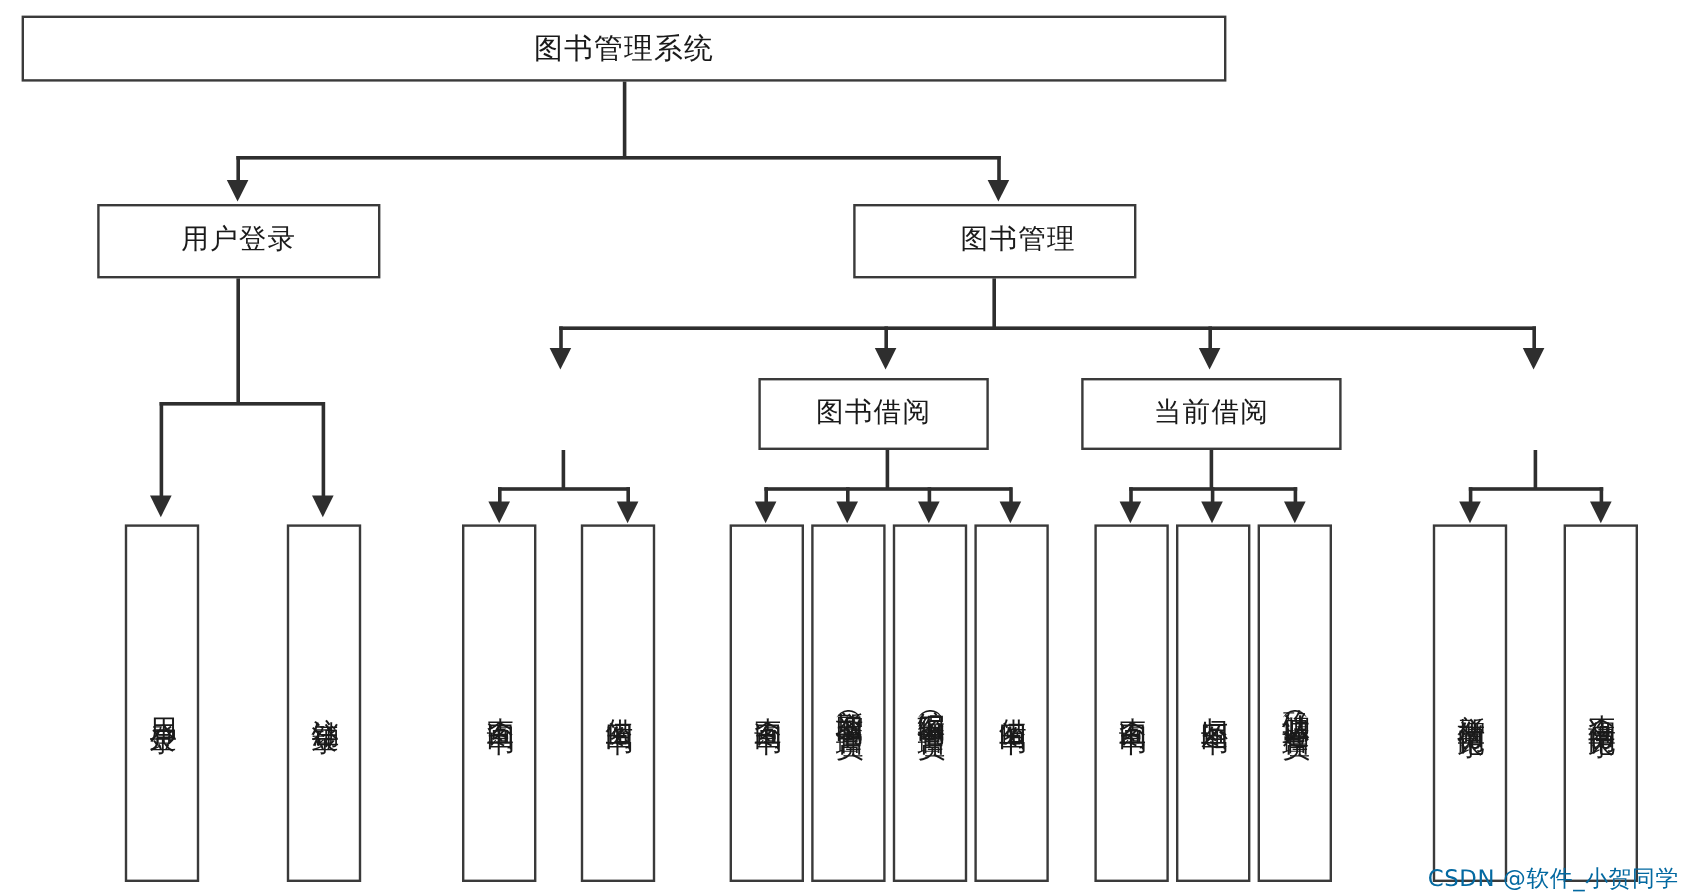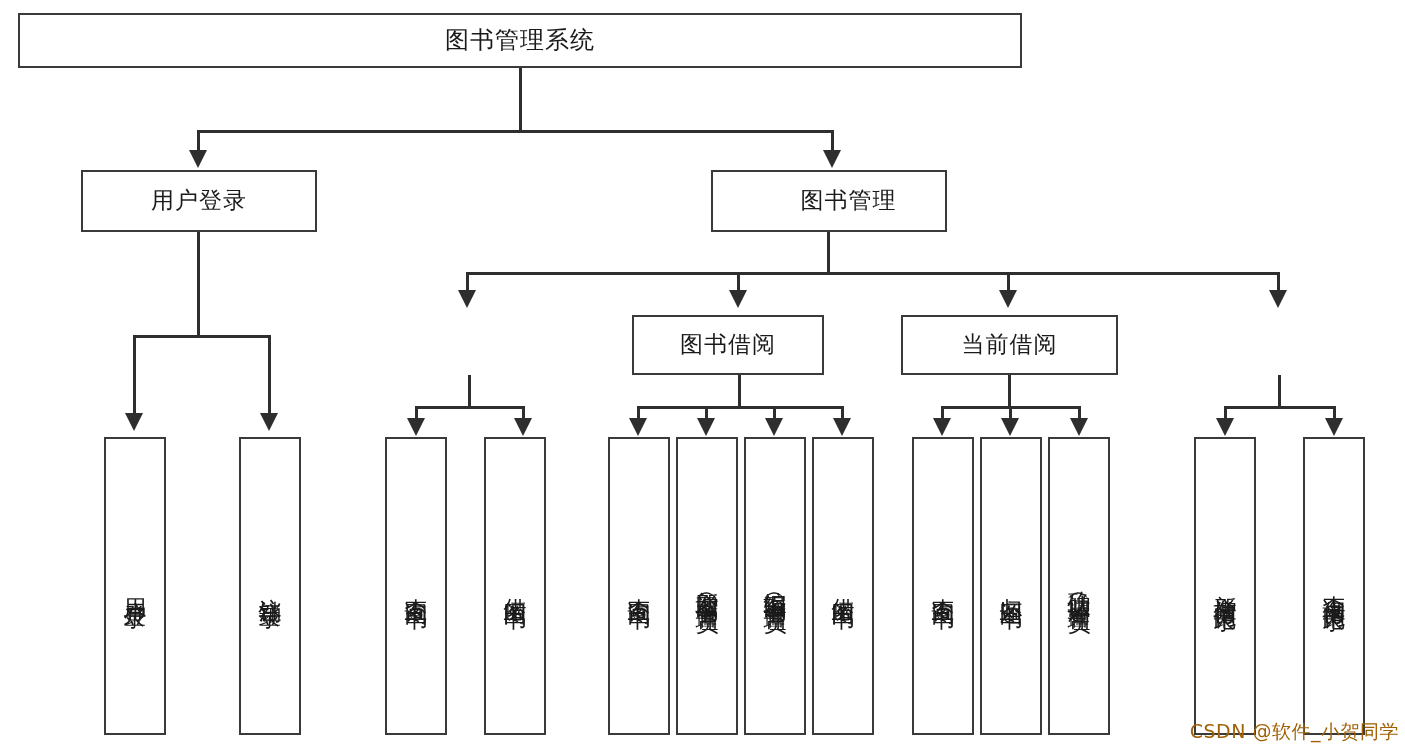--- a/index.html
+++ b/index.html
@@ -66,21 +66,21 @@
     border-left: 9px solid transparent;
     border-right: 9px solid transparent;
     border-top: 18px solid #2e2e2e;
   }
   
   #watermark {
     position: absolute;
     right: 6px;
     bottom: 2px;
     font-size: 19px;
-    color: #a16207;
+    color: #0369a1;
     letter-spacing: 0.5px;
     white-space: nowrap;
     font-family: "DejaVu Sans", "Liberation Sans", sans-serif;
   }
 </style>
 </head>
 <body>
 
 <div id="diagram-root">
 

